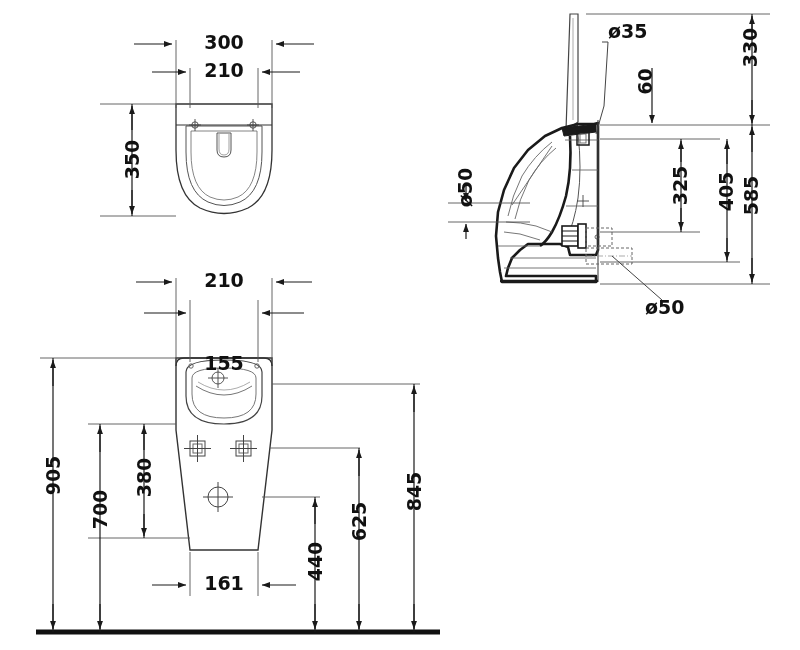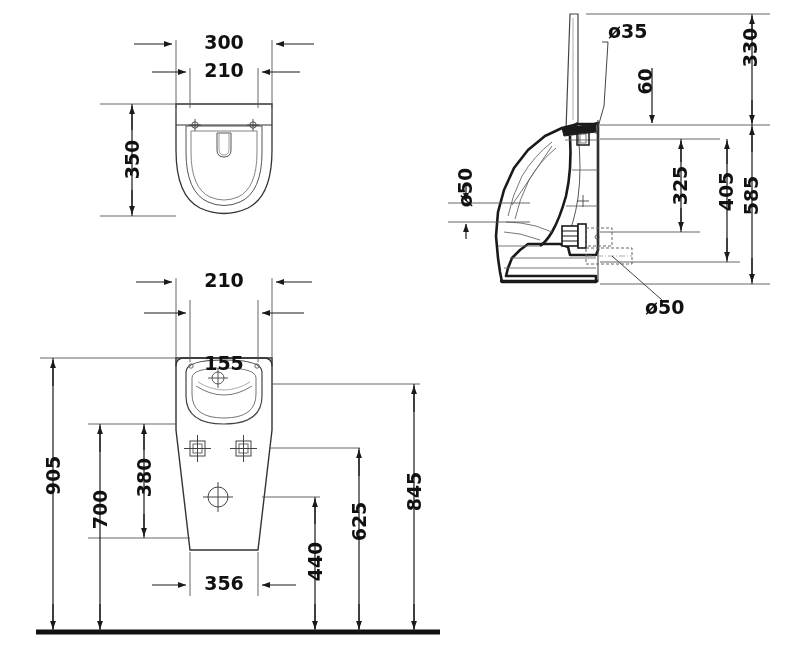--- a/index.html
+++ b/index.html
@@ -318,21 +318,21 @@
   <div class="dimtxt ctr rot" style="left:622px;top:72px;width:46px;">60</div>
   <div class="dimtxt ctr rot" style="left:722px;top:38px;width:56px;">330</div>
   <div class="dimtxt ctr rot" style="left:651px;top:176px;width:58px;">325</div>
   <div class="dimtxt ctr rot" style="left:697px;top:182px;width:58px;">405</div>
   <div class="dimtxt ctr rot" style="left:722px;top:186px;width:58px;">585</div>
   <div class="dimtxt ctr rot" style="left:434px;top:178px;width:62px;">ø50</div>
   <div class="dimtxt" style="left:645px;top:298px;">ø50</div>
 
   <div class="dimtxt ctr" style="left:196px;top:271px;width:56px;">210</div>
   <div class="dimtxt ctr" style="left:196px;top:314px;width:56px;margin-top:40px;">155</div>
-  <div class="dimtxt ctr" style="left:196px;top:574px;width:56px;">356</div>
+  <div class="dimtxt ctr" style="left:196px;top:574px;width:56px;">161</div>
 
   <div class="dimtxt ctr rot" style="left:23px;top:466px;width:60px;">905</div>
   <div class="dimtxt ctr rot" style="left:70px;top:500px;width:60px;">700</div>
   <div class="dimtxt ctr rot" style="left:114px;top:468px;width:60px;">380</div>
   <div class="dimtxt ctr rot" style="left:285px;top:552px;width:60px;">440</div>
   <div class="dimtxt ctr rot" style="left:329px;top:512px;width:60px;">625</div>
   <div class="dimtxt ctr rot" style="left:384px;top:482px;width:60px;">845</div>
 
 </div>
 

